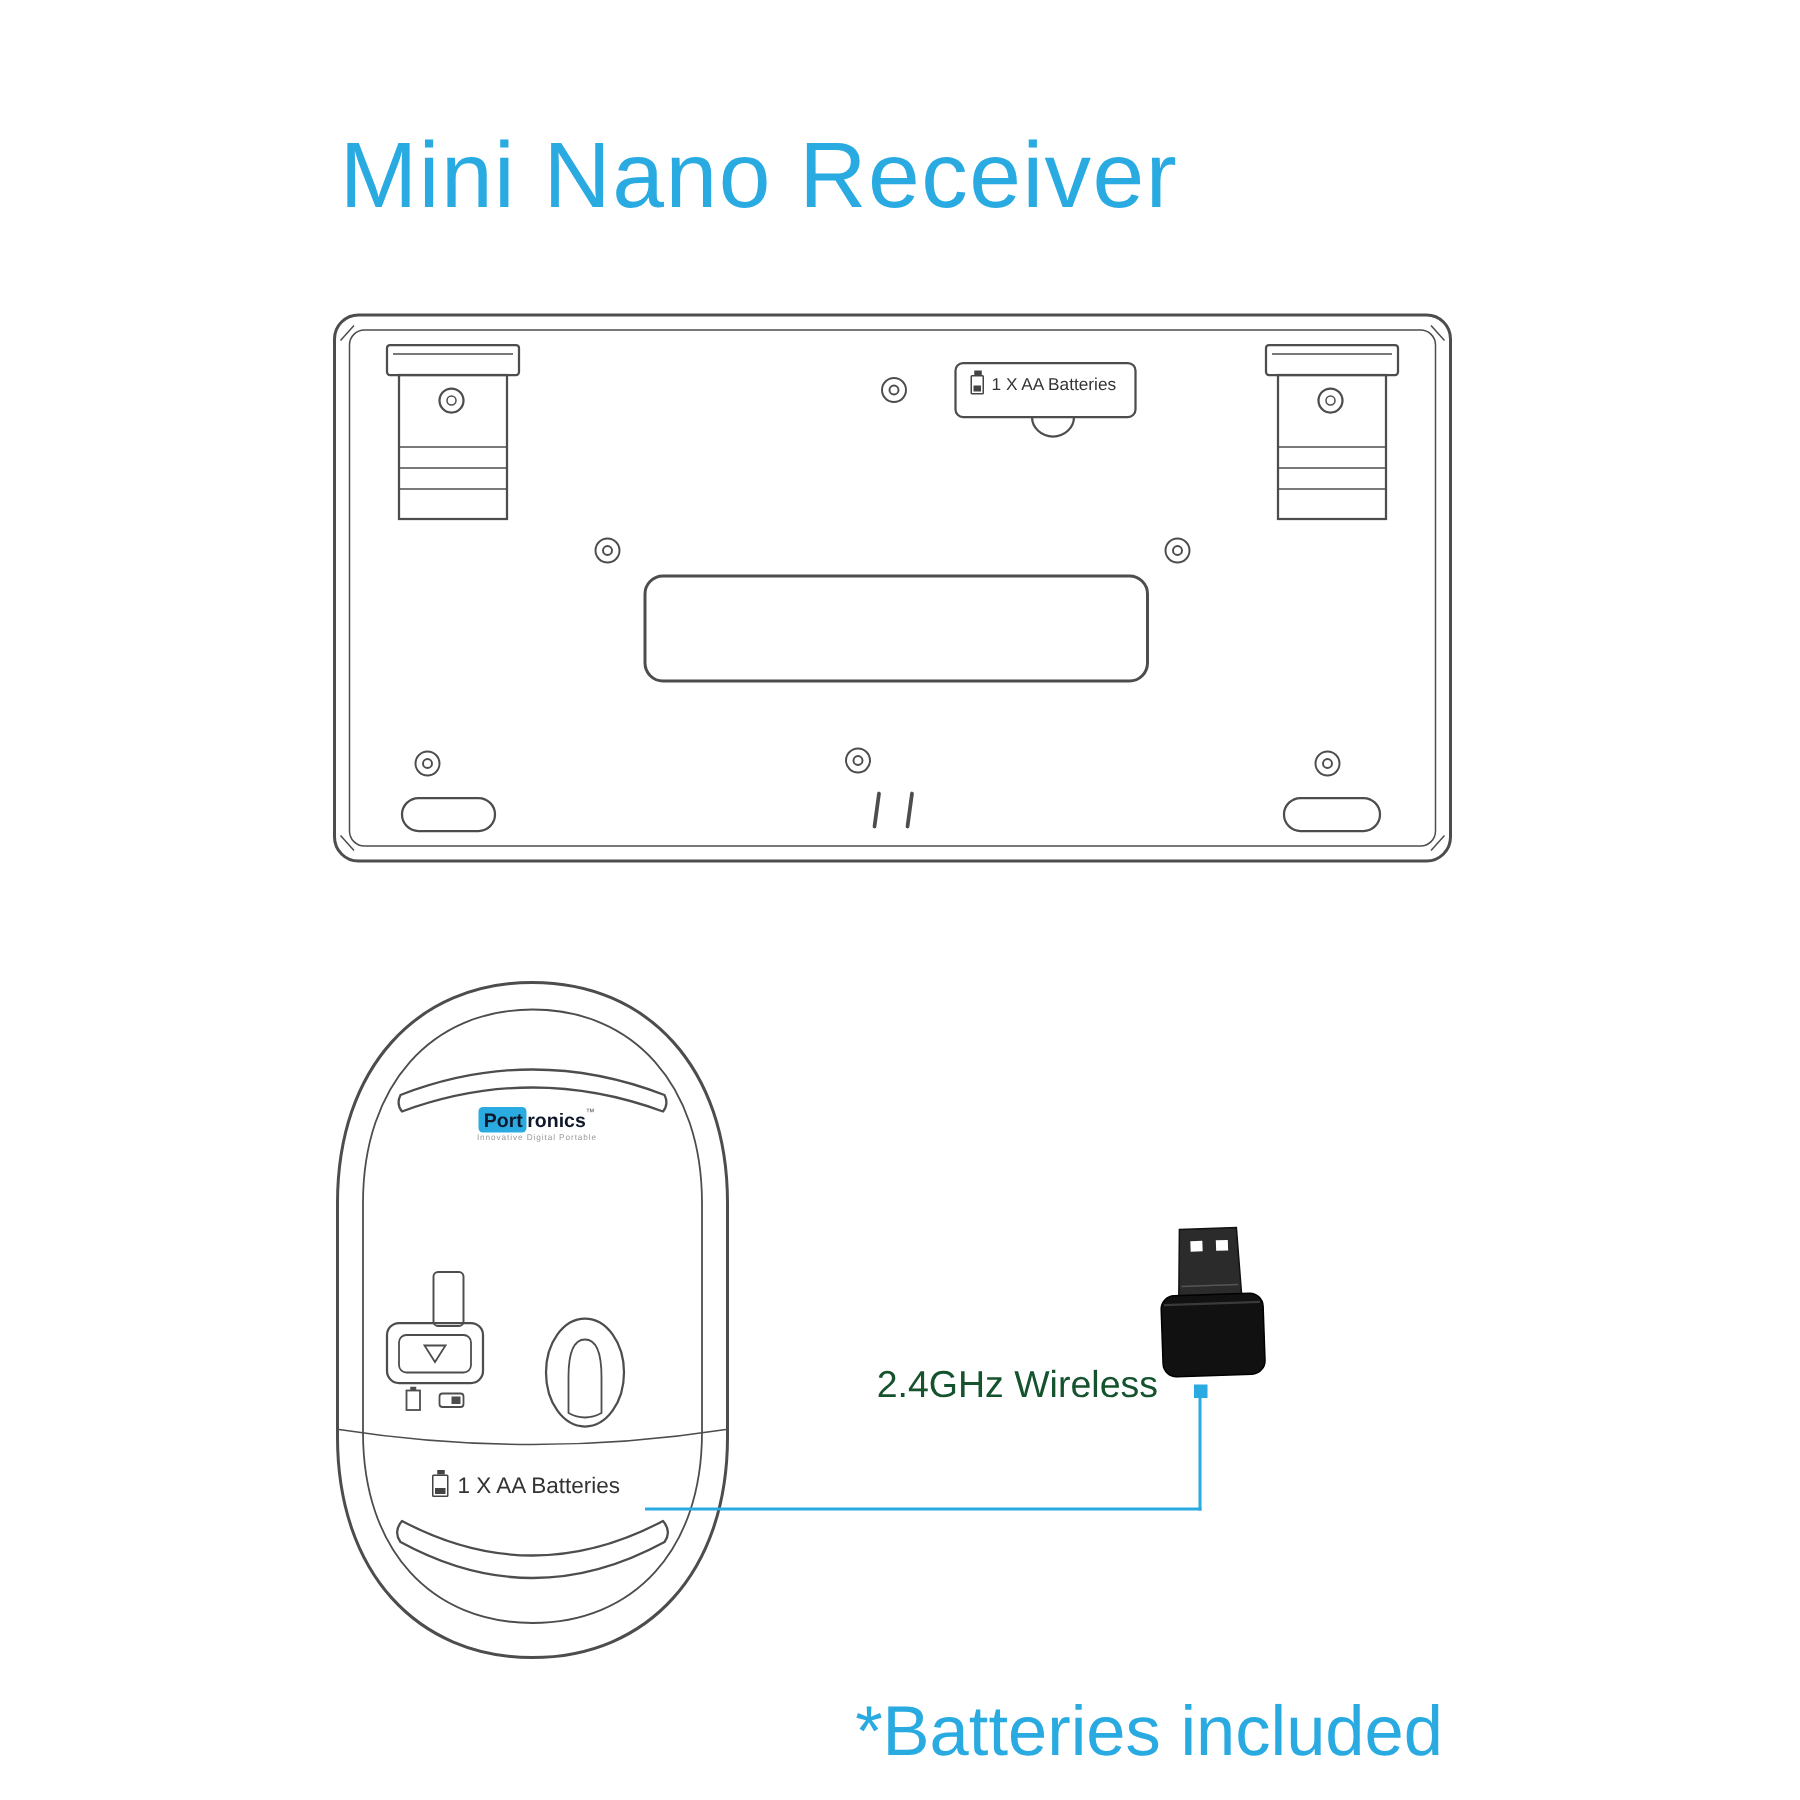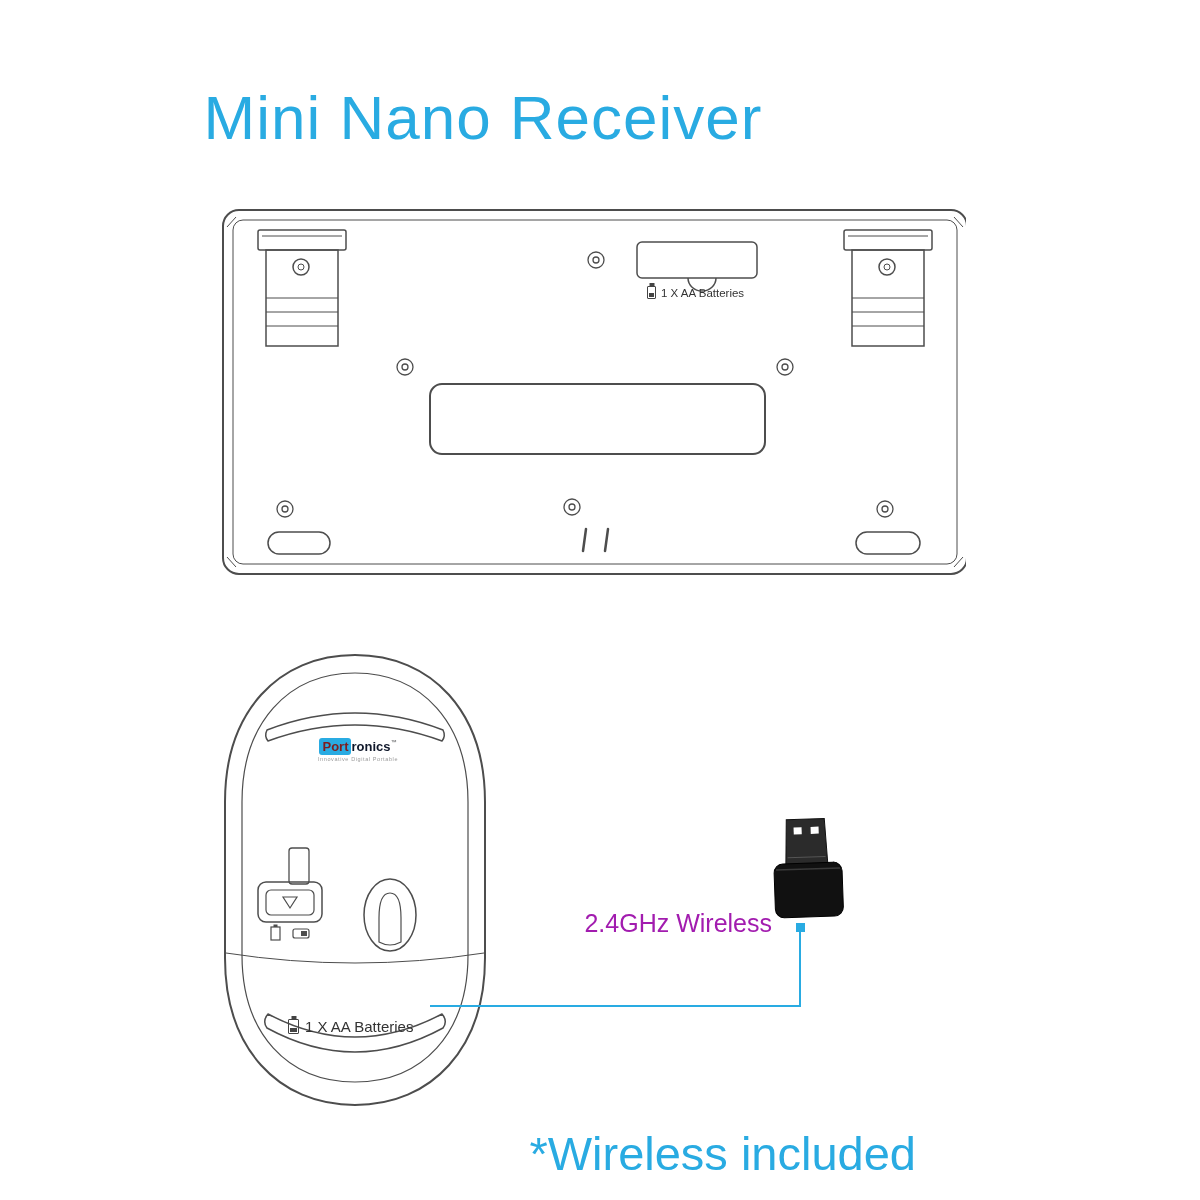--- a/index.html
+++ b/index.html
@@ -1,38 +1,38 @@
 <!DOCTYPE html>
 <html><head>
 <meta charset="utf-8">
 <style>
   html,body{margin:0;padding:0;background:#fff;}
   .page{position:relative;width:966px;height:1200px;background:#fff;overflow:hidden;
-        font-family:"Liberation Sans", sans-serif;}
+        font-family:"Liberation Sans", sans-serif;padding-left:46px;}
   .title{position:absolute;left:0;top:82px;width:100%;text-align:center;
          font-size:62px;font-weight:300;color:#29ABE2;letter-spacing:1px;}
   .abs{position:absolute;}
-  .overlay-label{display:flex;align-items:center;color:#333;margin-top:36px;}
+  .overlay-label{display:flex;align-items:center;color:#333;}
   .kb-batt-label{left:647px;top:250px;font-size:11.5px;gap:5px;}
   .mouse-batt-label{left:288px;top:982px;font-size:15px;gap:6px;}
   .batt{display:inline-block;width:9px;height:13px;border:1.5px solid #444;border-radius:1px;
         position:relative;}
   .batt::before{content:"";position:absolute;top:-4px;left:50%;transform:translateX(-50%);
         width:5px;height:2.5px;background:#444;}
   .batt::after{content:"";position:absolute;bottom:1px;left:1px;right:1px;height:4px;background:#444;}
   .batt.small{width:7px;height:11px;}
   .logo-wrap{left:288px;top:738px;width:140px;text-align:center;}
   .logo-line{display:flex;align-items:flex-start;justify-content:center;}
-  .logo-port{background:#29ABE2;color:#7f1d1d;font-weight:bold;font-size:13px;
+  .logo-port{background:#29ABE2;color:#0f172a;font-weight:bold;font-size:13px;
              padding:0 3px;border-radius:3px;line-height:17px;}
   .logo-ronics{color:#0f172a;font-weight:bold;font-size:13px;line-height:17px;}
   .logo-mark{font-size:6px;color:#58595b;line-height:8px;}
   .logo-tagline{font-size:5.5px;color:#9a9a9a;letter-spacing:0.6px;margin-top:1px;}
   .receiver-label{left:520px;top:908px;width:252px;text-align:right;
-                  font-size:25px;line-height:31px;color:#a21caf;font-weight:300;}
+                  font-size:25px;line-height:31px;color:#14532d;font-weight:300;}
   .lead-dot{left:796px;top:923px;width:9px;height:9px;background:#29ABE2;}
   .lead-v{left:799px;top:932px;width:2px;height:75px;background:#29ABE2;}
   .lead-h{left:430px;top:1005px;width:371px;height:2px;background:#29ABE2;}
   .footnote-left{left:30px;top:1156px;font-size:19px;color:#29ABE2;}
   .footnote-right{right:50px;top:1126px;font-size:47px;font-weight:300;color:#29ABE2;}
 </style>
 </head>
 <body>
 
 <div class="page">
@@ -140,15 +140,15 @@
   </svg>
 
   <div class="abs lead-dot"></div>
   <div class="abs lead-v"></div>
   <div class="abs lead-h"></div>
 
   <div class="abs receiver-label">
     <div>2.4GHz Wireless</div>
   </div>
 
-  <div class="abs footnote-right">*Wireless included</div>
+  <div class="abs footnote-right">*Batteries included</div>
 
 </div>
 
 </body></html>

